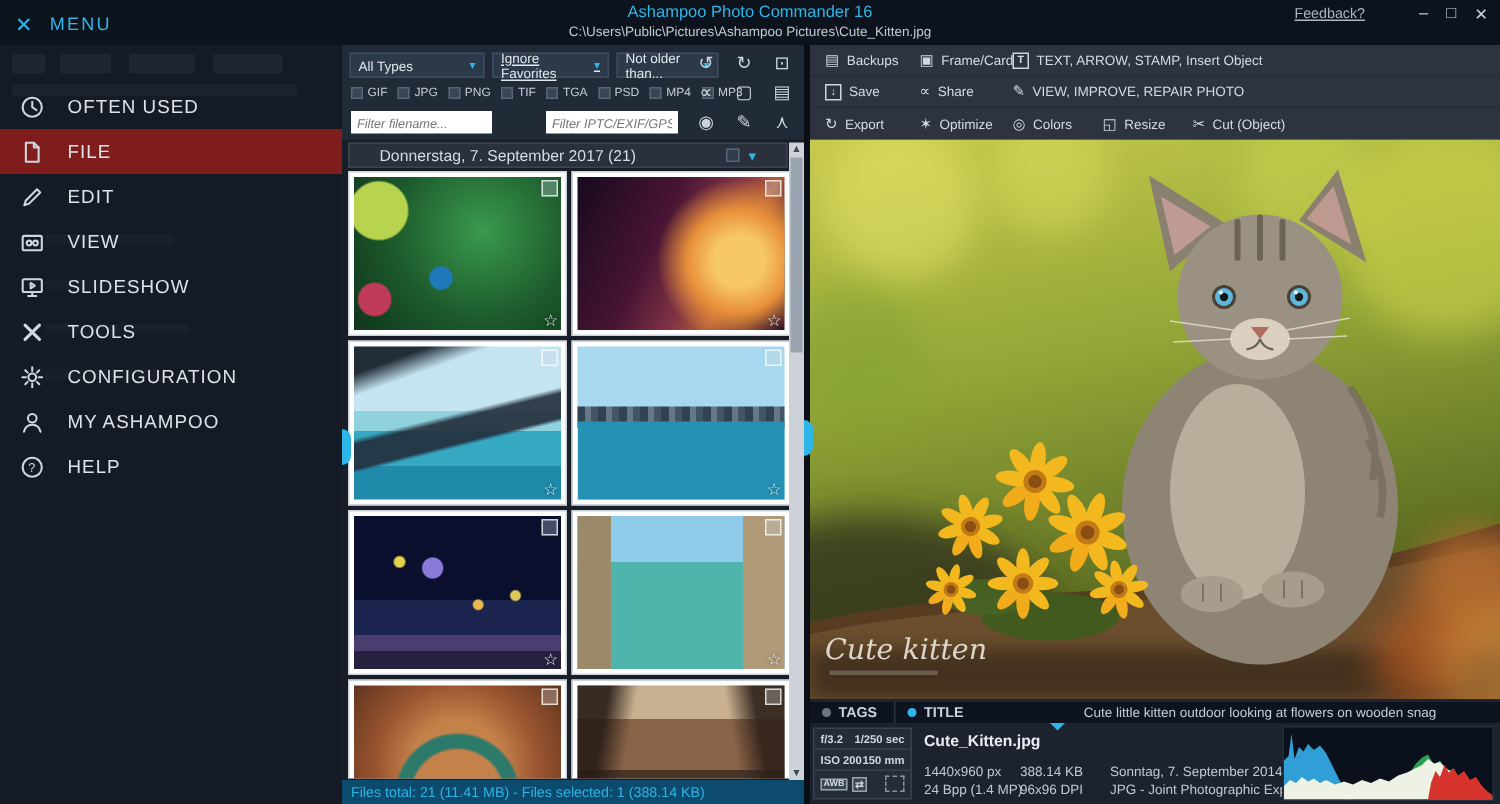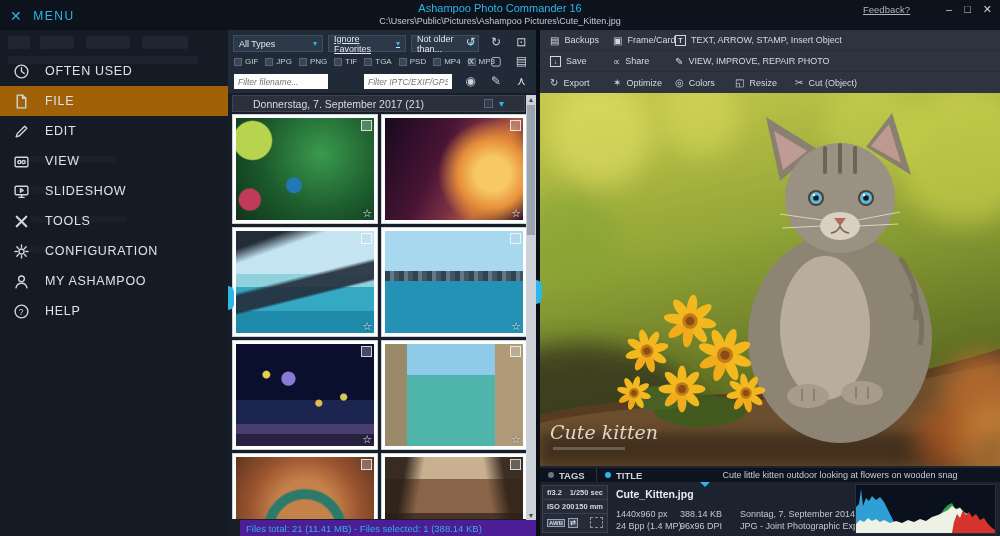--- a/index.html
+++ b/index.html
@@ -17,21 +17,21 @@
   .file-path{color:#c3cad2;font-size:9px;margin-top:2px;}
   .feedback{position:absolute;right:90px;top:4px;color:#aeb6c0;font-size:9.5px;text-decoration:underline;}
   .win-btns{position:absolute;right:8px;top:3px;display:flex;gap:12px;color:#c9d0d8;font-size:11px;}
 
   
   .sidebar{position:absolute;left:0;top:30px;width:228px;bottom:0;background:#151b24;z-index:10;}
   .ghost{position:absolute;background:#5a6678;border-radius:2px;}
   .menu{position:absolute;top:26px;left:0;right:0;margin:0;padding:0;list-style:none;}
   .menu li{height:30px;display:flex;align-items:center;gap:15px;padding-left:13px;
            color:#dde3ea;font-size:12.5px;letter-spacing:.7px;cursor:pointer;}
-  .menu li.active{background:#a16207;}
+  .menu li.active{background:#7f1d1d;}
   .mi{width:17px;height:17px;flex:none;stroke:#cfd6df;fill:none;stroke-width:1.3;stroke-linecap:round;stroke-linejoin:round;}
 
   
   .browser{position:absolute;left:228px;top:30px;width:308px;bottom:0;background:#181e28;}
   .btoolbar{position:absolute;left:0;top:0;right:0;height:63px;background:#212b37;}
   .drops{position:absolute;left:5px;top:5px;display:flex;gap:5px;}
   .drop{height:17px;background:#2c3949;border:1px solid #3e4d60;color:#e3e8ef;font-size:9px;
         display:flex;align-items:center;padding:0 5px;cursor:pointer;}
   .drop .lbl{flex:1;}
   .drop .arr{color:#2eb6e8;font-size:8px;margin-left:5px;}
@@ -86,21 +86,21 @@
   .t7{background:radial-gradient(circle at 50% 72%,transparent 0 30%,#2e7a6a 32% 40%,transparent 42%),
       radial-gradient(circle at 50% 52%,#c5814a 0 34%,#9a5530 62%,#5f341d);}
   .t8{background:linear-gradient(100deg,rgba(40,28,22,.9) 0 14%,transparent 26%),
       linear-gradient(-100deg,rgba(46,32,24,.9) 0 14%,transparent 26%),
       linear-gradient(#c8b090 0 22%,#8a6448 22% 55%,#4a3426 55%);}
 
   .vscroll{position:absolute;right:0;top:65px;width:10px;bottom:16px;background:#cdd2d8;}
   .vs-arrow{color:#3f4954;font-size:7px;text-align:center;line-height:9px;cursor:pointer;}
   .vs-arrow.dn{position:absolute;bottom:0;left:0;right:0;}
   .vs-thumb{position:absolute;left:1px;right:1px;top:10px;height:130px;background:#9aa4b0;cursor:grab;}
-  .bstatus{position:absolute;left:12px;right:0;bottom:0;height:16px;background:#4c1d95;color:#2fb3e2;
+  .bstatus{position:absolute;left:0;right:0;bottom:0;height:16px;background:#0c4a6e;color:#2fb3e2;
            font-size:9.5px;display:flex;align-items:center;padding-left:6px;}
 
   .divider{position:absolute;left:536px;top:30px;width:4px;bottom:0;background:#0a0e15;z-index:6;}
   .handle{position:absolute;width:6px;height:24px;background:#2eb6e8;z-index:12;cursor:ew-resize;}
   .handle-l{left:228px;top:286px;border-radius:0 8px 8px 0;}
   .handle-r{left:536px;top:280px;border-radius:0 8px 8px 0;}
 
   
   .editor{position:absolute;left:540px;top:30px;right:0;bottom:0;background:#1d242f;}
   .etoolbar{position:absolute;left:0;right:0;top:0;height:63px;background:#2d3440;}

